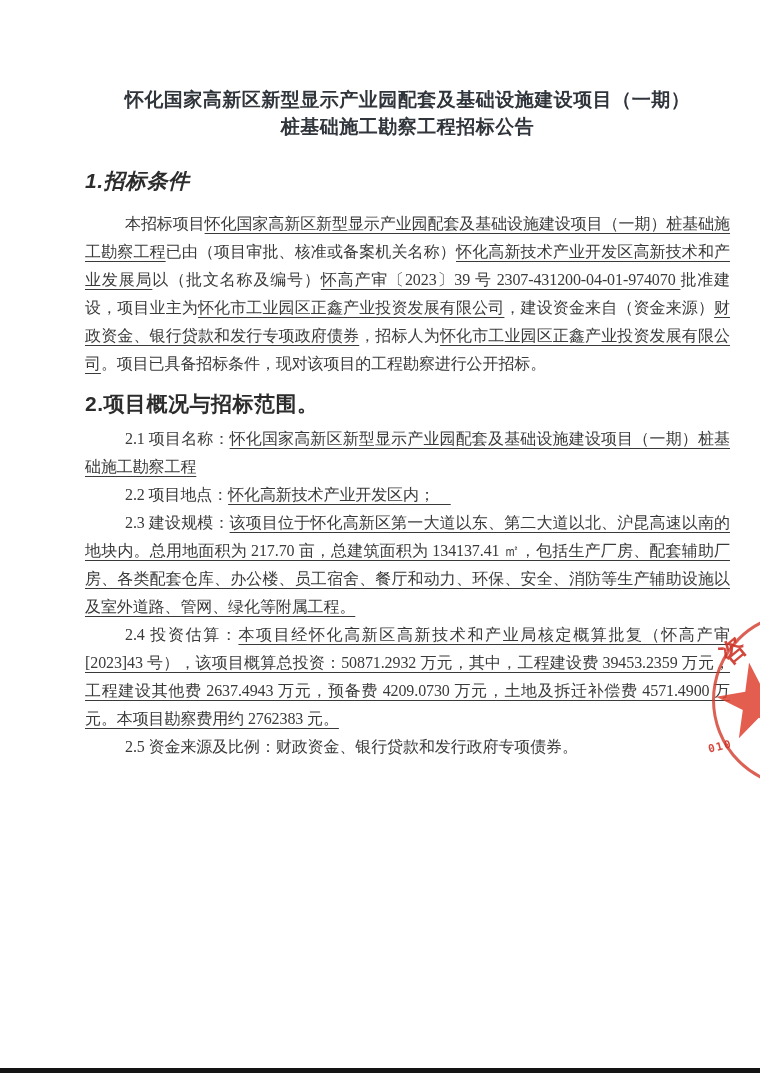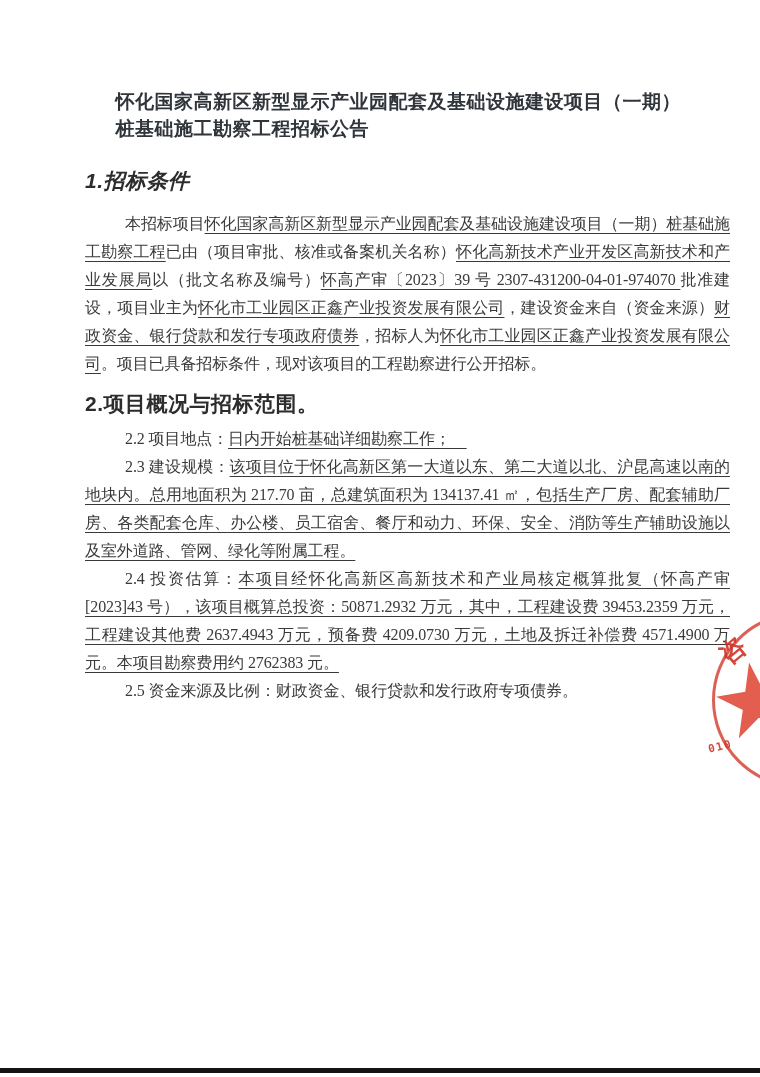--- a/index.html
+++ b/index.html
@@ -13,22 +13,22 @@
     box-sizing:border-box;
   }
   .content{
     position:absolute;
     left:85px;top:88px;
     width:645px;
   }
   .doc-title{
     width:584px;
     margin:0 auto 26px auto;
-    text-align:left;
-    font-family:Liberation Sans, sans-serif;
+    text-align:center;
+    font-family:Liberation Mono, monospace;
     font-weight:bold;
     font-size:19px;
     line-height:27px;
     color:#30343b;
     letter-spacing:.5px;
   }
   .sec-heading{
     margin:13px 0 8px 0;
     font-family:"Liberation Sans","DejaVu Sans",sans-serif;
     font-weight:600;
@@ -101,21 +101,22 @@
 
 <div class="page">
 
   <div class="content">
     <h1 class="doc-title">怀化国家高新区新型显示产业园配套及基础设施建设项目（一期）桩基础施工勘察工程招标公告</h1>
 
     <div>
         <h2 class="sec-heading">1.招标条件</h2>
         <p class="para"><span class="seg">本招标项目</span><span class="seg u">怀化国家高新区新型显示产业园配套及基础设施建设项目（一期）桩基础施工勘察工程</span><span class="seg">已由（项目审批、核准或备案机关名称）</span><span class="seg u">怀化高新技术产业开发区高新技术和产业发展局</span><span class="seg">以（批文名称及编号）</span><span class="seg u">怀高产审〔2023〕39 号 2307-431200-04-01-974070 </span><span class="seg">批准建设，项目业主为</span><span class="seg u">怀化市工业园区正鑫产业投资发展有限公司</span><span class="seg">，建设资金来自（资金来源）</span><span class="seg u">财政资金、银行贷款和发行专项政府债券</span><span class="seg">，招标人为</span><span class="seg u">怀化市工业园区正鑫产业投资发展有限公司</span><span class="seg">。项目已具备招标条件，现对该项目的工程勘察进行公开招标。</span></p>
         <h2 class="sec-heading">2.项目概况与招标范围。</h2>
-        <p class="para"><span class="seg">2.2 项目地点：</span><span class="seg u">日内开始桩基础详细勘察工作；　</span></p>
+        <p class="para"><span class="seg">2.1 项目名称：</span><span class="seg u">怀化国家高新区新型显示产业园配套及基础设施建设项目（一期）桩基础施工勘察工程</span></p>
+        <p class="para"><span class="seg">2.2 项目地点：</span><span class="seg u">怀化高新技术产业开发区内；　</span></p>
         <p class="para"><span class="seg">2.3 建设规模：</span><span class="seg u">该项目位于怀化高新区第一大道以东、第二大道以北、沪昆高速以南的地块内。总用地面积为 217.70 亩，总建筑面积为 134137.41 ㎡，包括生产厂房、配套辅助厂房、各类配套仓库、办公楼、员工宿舍、餐厅和动力、环保、安全、消防等生产辅助设施以及室外道路、管网、绿化等附属工程。</span></p>
         <p class="para"><span class="seg">2.4 投资估算：</span><span class="seg u">本项目经怀化高新区高新技术和产业局核定概算批复（怀高产审[2023]43 号），该项目概算总投资：50871.2932 万元，其中，工程建设费 39453.2359 万元，工程建设其他费 2637.4943 万元，预备费 4209.0730 万元，土地及拆迁补偿费 4571.4900 万元。本项目勘察费用约 2762383 元。</span></p>
         <p class="para"><span class="seg">2.5 资金来源及比例：财政资金、银行贷款和发行政府专项债券。</span></p>
       </div>
   </div>
 
   <div class="stamp">
     <div class="stamp-circle"></div>
     <div class="stamp-star"></div>
     <div class="stamp-char">咨</div>

